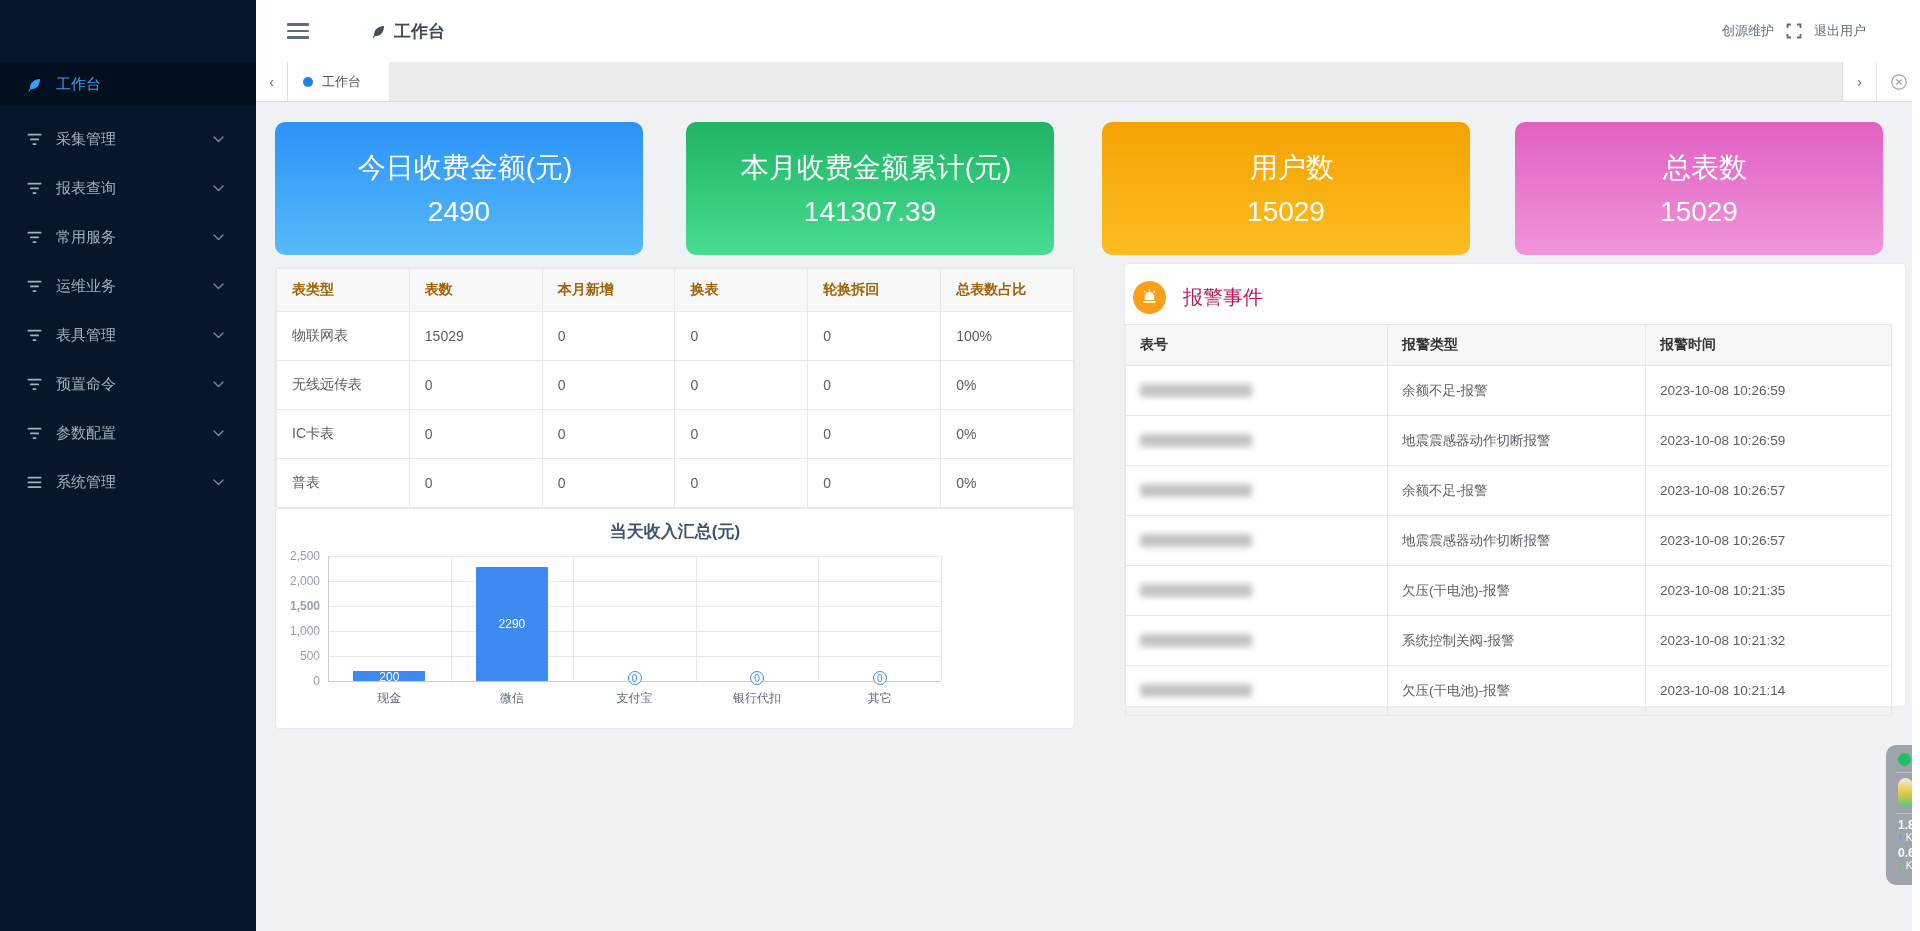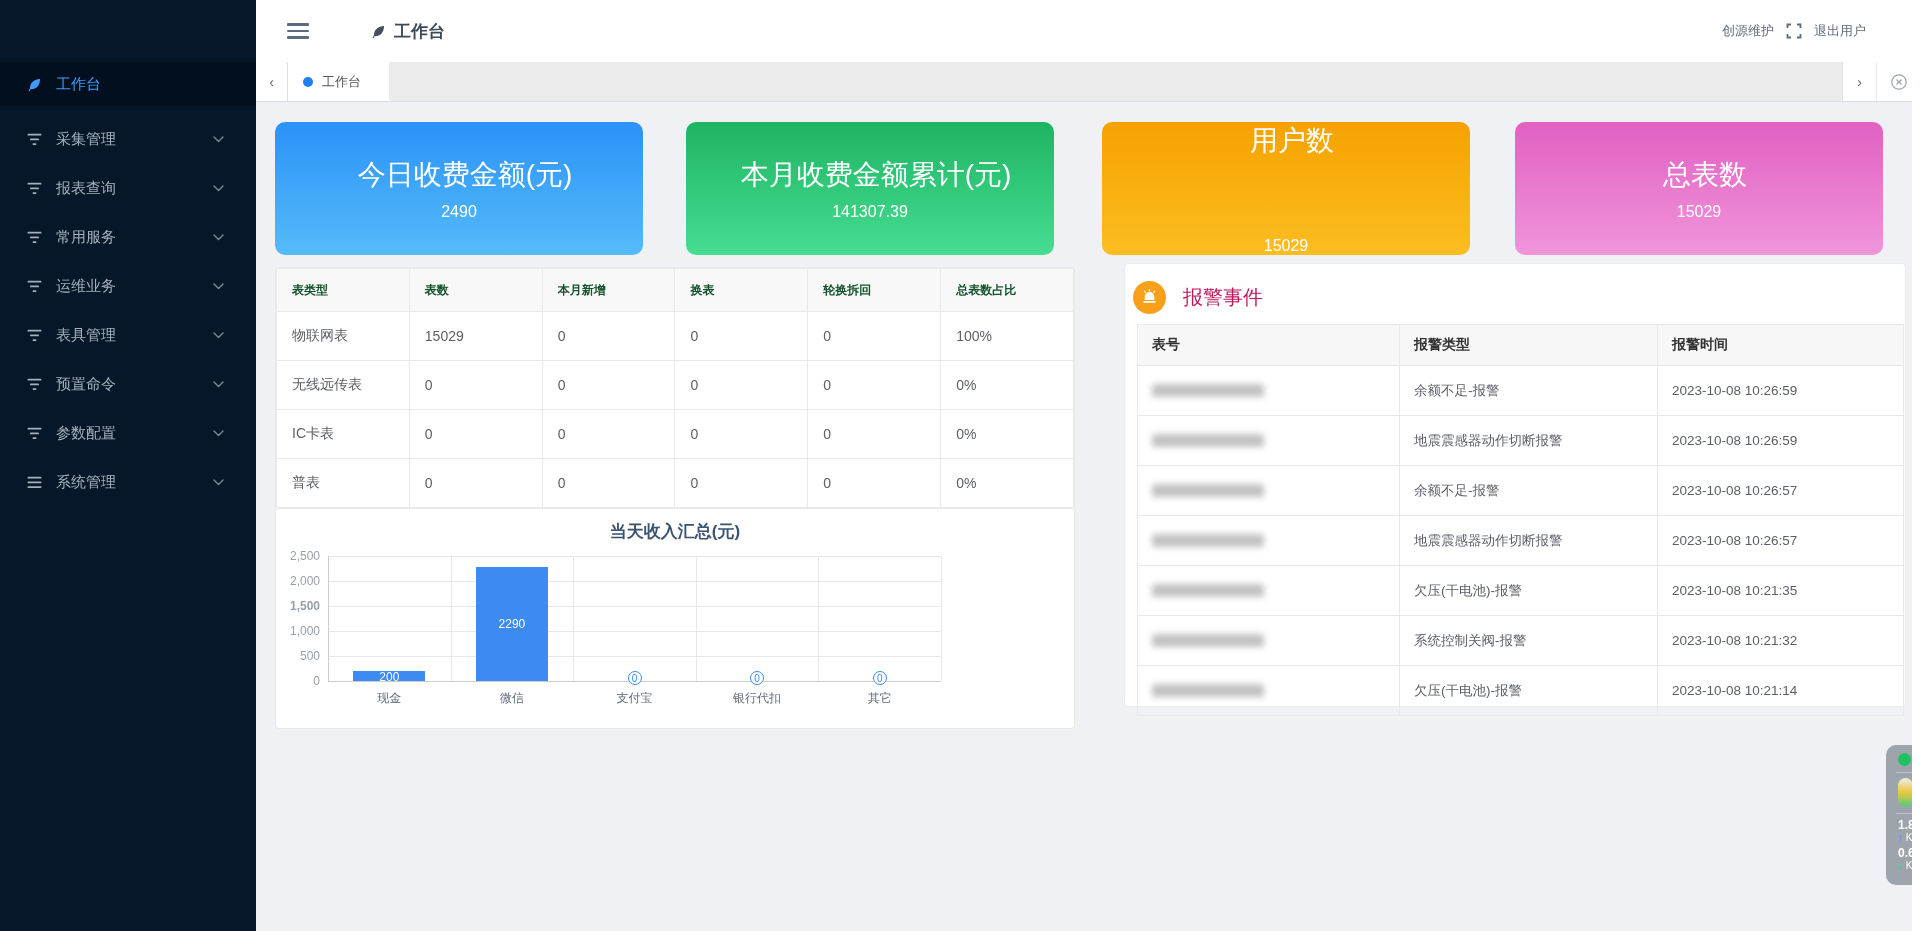--- a/index.html
+++ b/index.html
@@ -36,27 +36,27 @@
               padding-left:15px;font-size:13px;color:#555;cursor:pointer;}
   .tab-dot{width:10px;height:10px;border-radius:50%;background:#1f80f0;}
   .tab-right{margin-left:auto;display:flex;align-items:stretch;}
   .tab-close{width:43px;background:#fff;display:flex;align-items:center;
              justify-content:center;color:#9aa3ac;cursor:pointer;}
 
   
   .stat-card{top:122px;width:368px;height:133px;border-radius:10px;color:#fff;
              display:flex;flex-direction:column;align-items:center;justify-content:center;gap:9px;}
   .stat-card .t{font-size:28px;margin-left:12px;}
-  .stat-card .v{font-size:16px;}
+  .stat-card .v{font-size:28px;}
 
   
   .left-panel{left:275px;top:267px;width:800px;height:462px;background:#fff;
               border:1px solid #e9e9e9;border-radius:4px;box-sizing:border-box;}
   table.meter{width:100%;border-collapse:collapse;table-layout:fixed;}
-  table.meter th{background:#f8f8f8;height:40px;font-size:12px;color:#14532d;
+  table.meter th{background:#f8f8f8;height:40px;font-size:14px;color:#a16207;
                  text-align:left;padding-left:15px;font-weight:bold;border:1px solid #e9e9e9;}
   table.meter td{height:46px;font-size:14px;color:#5d6066;text-align:left;
                  padding-left:15px;border:1px solid #e9e9e9;background:#fff;}
   .chart-box{position:absolute;left:-1px;right:-1px;top:240px;bottom:-1px;
              border:1px solid #e9e9e9;border-radius:4px;background:#fff;}
   .chart-title{position:absolute;left:0;right:0;top:11px;text-align:center;
                font-size:17px;font-weight:bold;color:#3c5270;}
   .gridline{position:absolute;height:1px;background:#e8e8e8;}
   .vline{position:absolute;width:1px;background:#e8e8e8;}
   .axisline{background:#ccc !important;}
@@ -68,21 +68,21 @@
                border-radius:50%;background:#fff;color:#3d8bf0;font-size:10px;
                display:flex;align-items:center;justify-content:center;box-sizing:border-box;}
 
   
   .alarm-panel{left:1124px;top:263px;width:782px;height:444px;background:#fff;
                border:1px solid #ececec;border-radius:4px;box-sizing:border-box;}
   .alarm-head{display:flex;align-items:center;gap:17px;padding:17px 0 10px 8px;}
   .alarm-badge{width:33px;height:33px;border-radius:50%;background:#f9a01b;
                display:flex;align-items:center;justify-content:center;}
   .alarm-title{font-size:20px;color:#be185d;}
-  table.alarm{width:766px;margin-left:12px;border-collapse:collapse;table-layout:fixed;}
+  table.alarm{width:766px;margin-left:0;border-collapse:collapse;table-layout:fixed;}
   table.alarm th{background:#f7f7f7;height:38px;font-size:14px;color:#333;text-align:left;
                  padding-left:14px;font-weight:bold;border:1px solid #e8e8e8;}
   table.alarm td{height:47px;font-size:13.5px;color:#5a5e66;text-align:left;
                  padding-left:14px;border:1px solid #e8e8e8;}
   .mask{width:112px;height:13px;background:#c2c2c2;border-radius:2px;filter:blur(3px);}
 
   
   .monitor{left:1886px;top:745px;width:64px;height:140px;background:rgba(150,157,165,.92);
            border-radius:10px;display:flex;flex-direction:column;align-items:flex-start;
            padding-left:12px;box-sizing:border-box;color:#fff;cursor:pointer;}
@@ -297,21 +297,21 @@
 
   <div>
       <div class="abs stat-card" style="left: 275px; background: linear-gradient(rgb(43, 146, 248), rgb(85, 187, 249));">
         <div class="t">今日收费金额(元)</div>
         <div class="v">2490</div>
       </div>
       <div class="abs stat-card" style="left: 686px; background: linear-gradient(rgb(31, 180, 99), rgb(70, 221, 146));">
         <div class="t">本月收费金额累计(元)</div>
         <div class="v">141307.39</div>
       </div>
-      <div class="abs stat-card" style="left: 1102px; background: linear-gradient(rgb(245, 162, 1), rgb(253, 189, 32)); justify-content: space-between;">
+      <div class="abs stat-card" style="left: 1102px; background: linear-gradient(rgb(245, 162, 1), rgb(253, 189, 32));">
         <div class="t">用户数</div>
         <div class="v">15029</div>
       </div>
       <div class="abs stat-card" style="left: 1515px; background: linear-gradient(rgb(225, 96, 194), rgb(240, 149, 218));">
         <div class="t">总表数</div>
         <div class="v">15029</div>
       </div>
     </div>
 
   <div class="abs left-panel">

